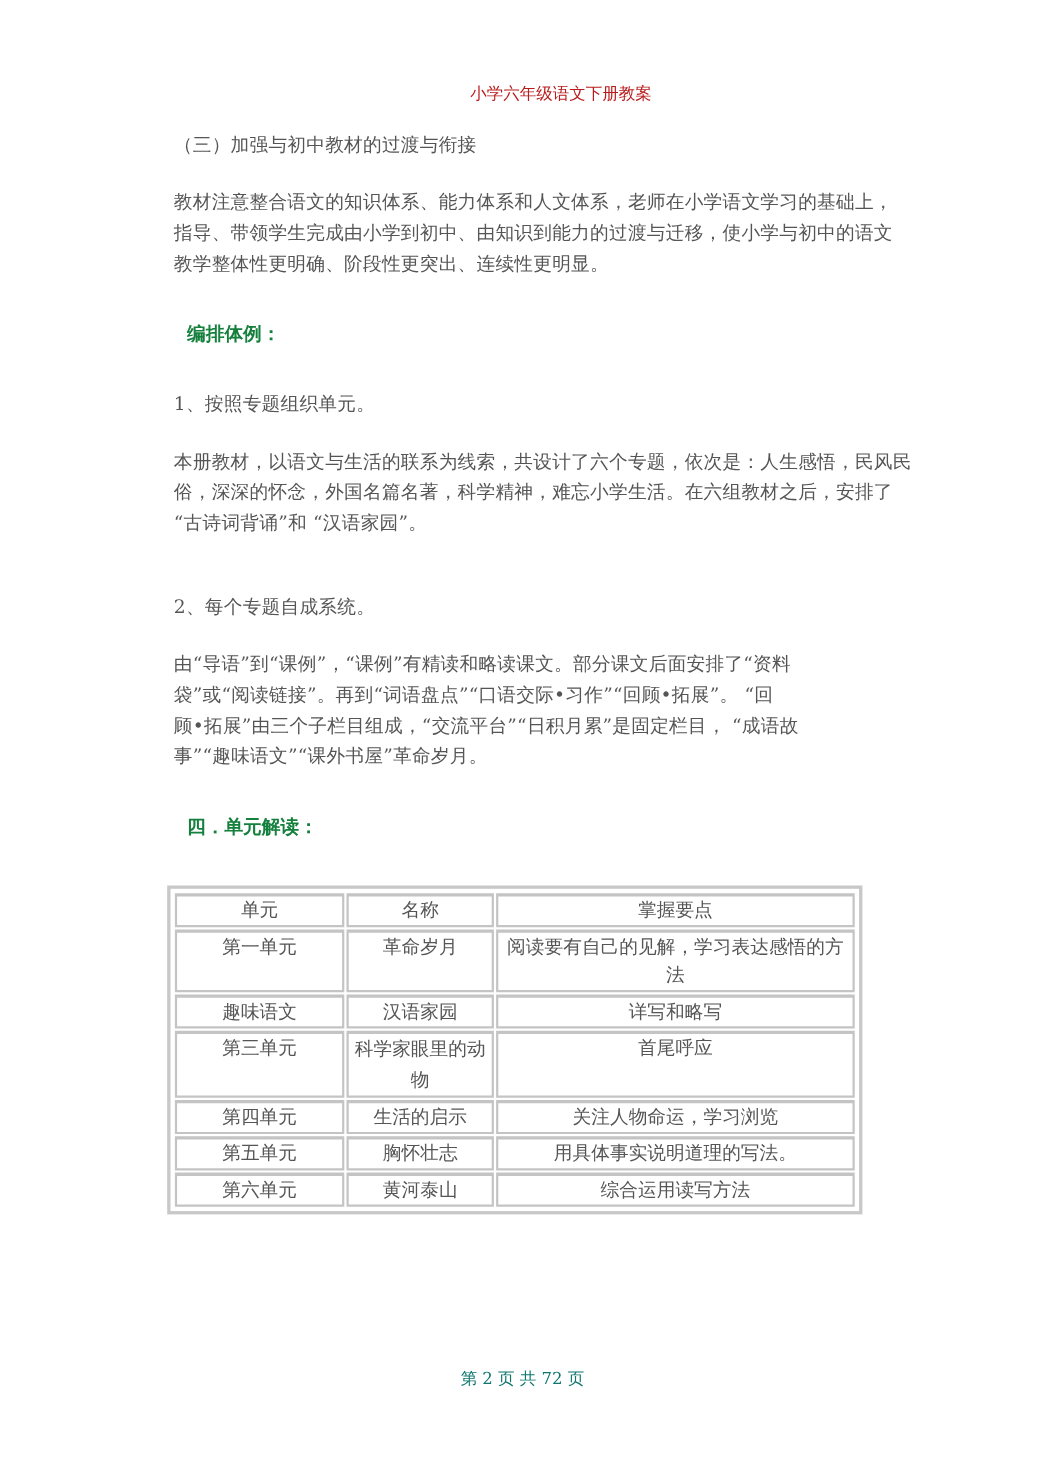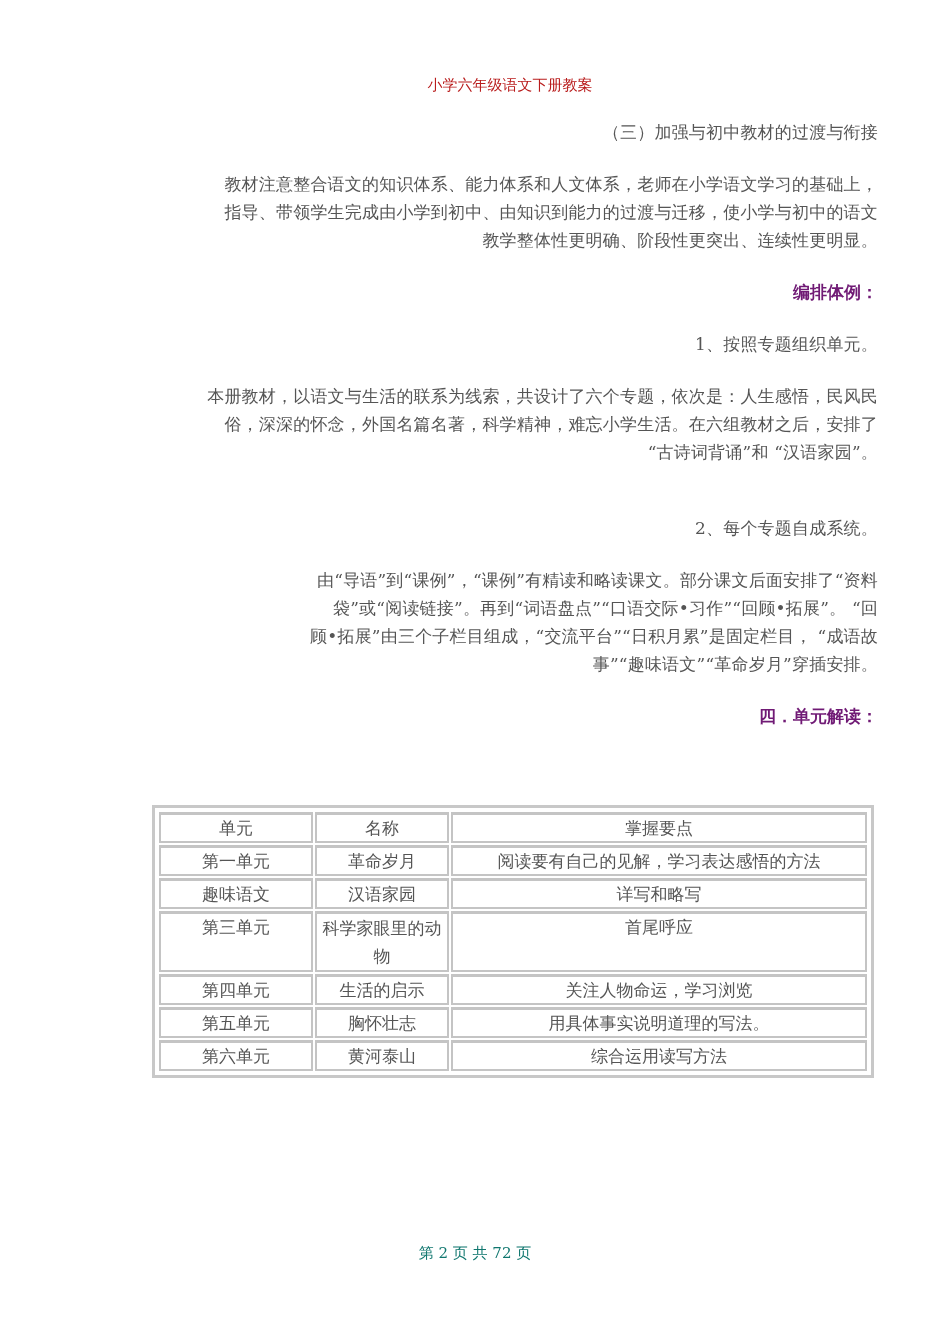--- a/index.html
+++ b/index.html
@@ -23,42 +23,41 @@
     text-align: center;
     font-size: 15px;
     color: #b91c1c;
     margin-left: 35px;
   }
   .content {
     position: absolute;
     left: 158px;
     top: 118px;
     width: 720px;
-    text-align: right;
   }
   .para {
     font-size: 17px;
     line-height: 28px;
     margin: 0;
     color: #555555;
     letter-spacing: 0.2px;
   }
   .heading-bold {
     font-weight: bold;
     font-size: 17px;
     line-height: 28px;
-    margin: 0;
-    color: #701a75;
+    margin: 12px;
+    color: #15803d;
   }
   .gap { height: 26px; }
   .table-wrap {
     position: absolute;
     left: 152px;
     top: 805px;
-    width: 722px;
+    width: 632px;
     border: 3px solid #c8c8c8;
     padding: 2px;
     box-sizing: border-box;
     background: #fff;
   }
   table {
     border-collapse: separate;
     border-spacing: 2px;
     width: 100%;
     font-size: 17px;
@@ -105,21 +104,21 @@
   <p class="para">本册教材，以语文与生活的联系为线索，共设计了六个专题，依次是：人生感悟，民风民</p>
   <p class="para">俗，深深的怀念，外国名篇名著，科学精神，难忘小学生活。在六组教材之后，安排了</p>
   <p class="para">“古诗词背诵”和 “汉语家园”。</p>
   <div class="gap" style="height:24px"></div>
   <div class="gap" style="height:24px"></div>
   <p class="para">2、每个专题自成系统。</p>
   <div class="gap" style="height:24px"></div>
   <p class="para">由“导语”到“课例”，“课例”有精读和略读课文。部分课文后面安排了“资料</p>
   <p class="para">袋”或“阅读链接”。再到“词语盘点”“口语交际•习作”“回顾•拓展”。 “回</p>
   <p class="para">顾•拓展”由三个子栏目组成，“交流平台”“日积月累”是固定栏目，  “成语故</p>
-  <p class="para">事”“趣味语文”“革命岁月”穿插安排。</p>
+  <p class="para">事”“趣味语文”“课外书屋”革命岁月。</p>
   <div class="gap" style="height:24px"></div>
   <p class="heading-bold">四．单元解读：</p>
 </div>
 
 <div class="table-wrap">
   <table>
     <tbody>
         <tr>
       <td class="c1">单元</td>
       <td class="c2">名称</td>

